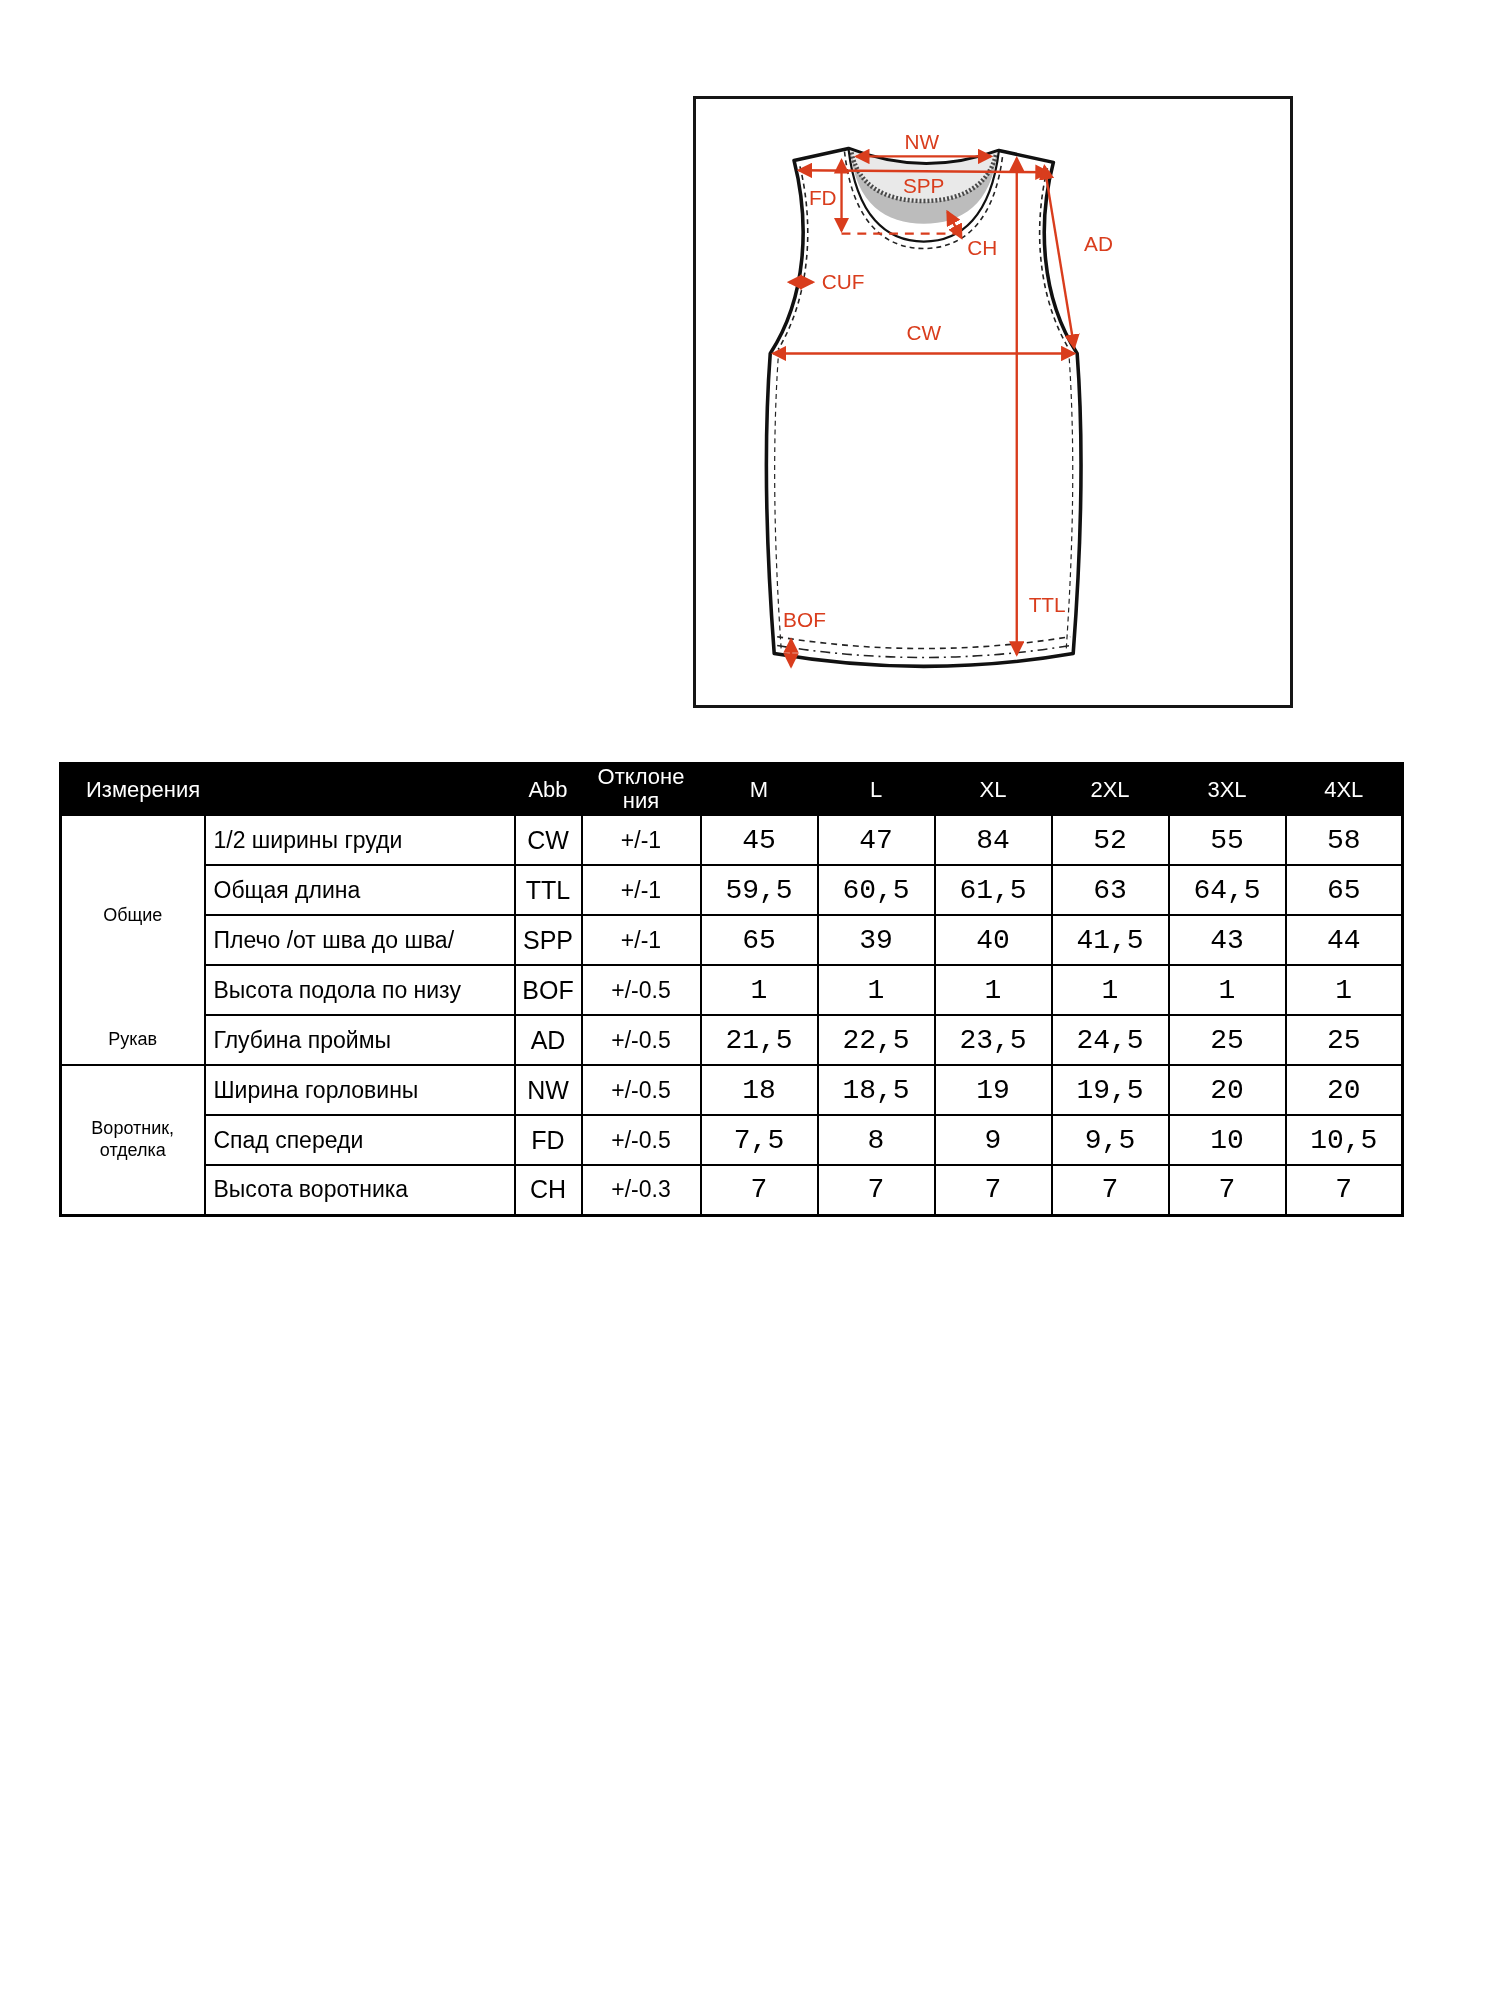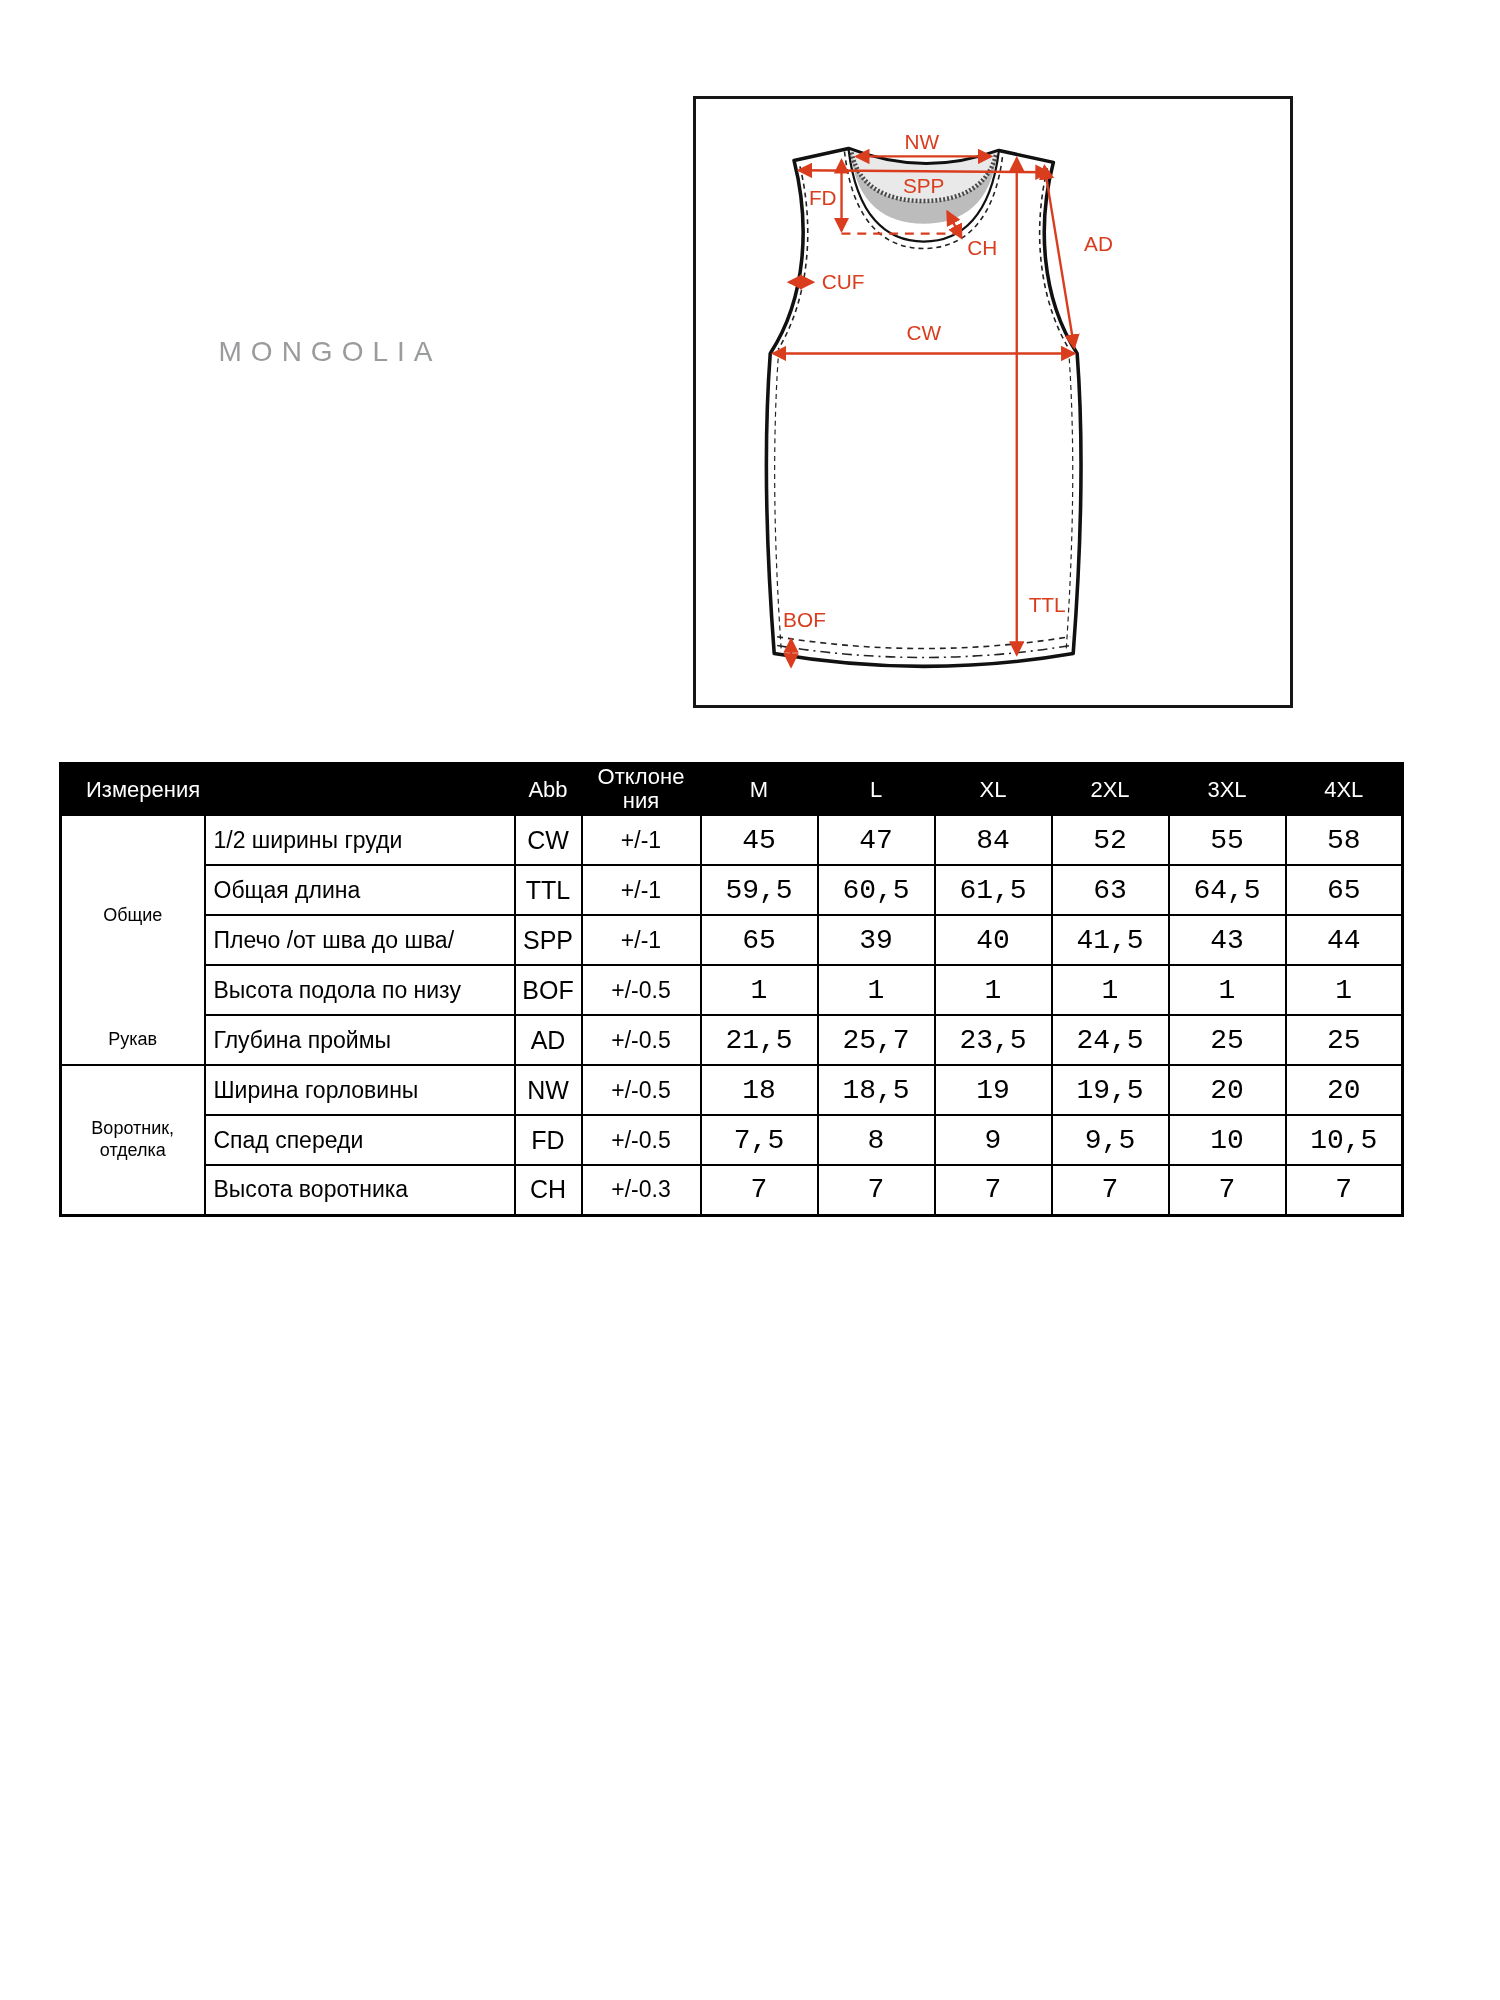--- a/index.html
+++ b/index.html
@@ -27,21 +27,20 @@
   td.cell-abb{font-size:25px;text-align:center;}
   td.cell-dev{font-size:23px;text-align:center;}
   td.cell-val{font-size:28px;text-align:center;font-family:Liberation Mono, monospace;}
   td.grp-top-hidden{border-top-style:hidden;}
   td.grp-bottom-hidden{border-bottom-style:hidden;}
 </style>
 </head>
 <body>
 
 <div class="logo">
-  <div class="sub">MONGOLIA</div>
 </div>
 
 <div class="diagram-box">
   <svg viewBox="0 0 600 612" preserveAspectRatio="none">
     <defs>
       <marker id="ar" viewBox="0 0 10 10" refX="8.5" refY="5" markerWidth="6.5" markerHeight="6.5" orient="auto-start-reverse">
         <path d="M0,0 L10,5 L0,10 z" fill="#d93d1d"></path>
       </marker>
     </defs>
 
@@ -168,21 +167,21 @@
       <td class="cell-val">1</td>
       <td class="cell-val">1</td>
       <td class="cell-val">1</td>
     </tr>
     <tr>
       <td class="cell-group grp-top-hidden">Рукав</td>
       <td class="cell-name">Глубина проймы</td>
       <td class="cell-abb">AD</td>
       <td class="cell-dev">+/-0.5</td>
       <td class="cell-val">21,5</td>
-      <td class="cell-val">25,7</td>
+      <td class="cell-val">22,5</td>
       <td class="cell-val">23,5</td>
       <td class="cell-val">24,5</td>
       <td class="cell-val">25</td>
       <td class="cell-val">25</td>
     </tr>
     <tr>
       <td class="cell-group" rowspan="3">Воротник, отделка</td>
       <td class="cell-name">Ширина горловины</td>
       <td class="cell-abb">NW</td>
       <td class="cell-dev">+/-0.5</td>

